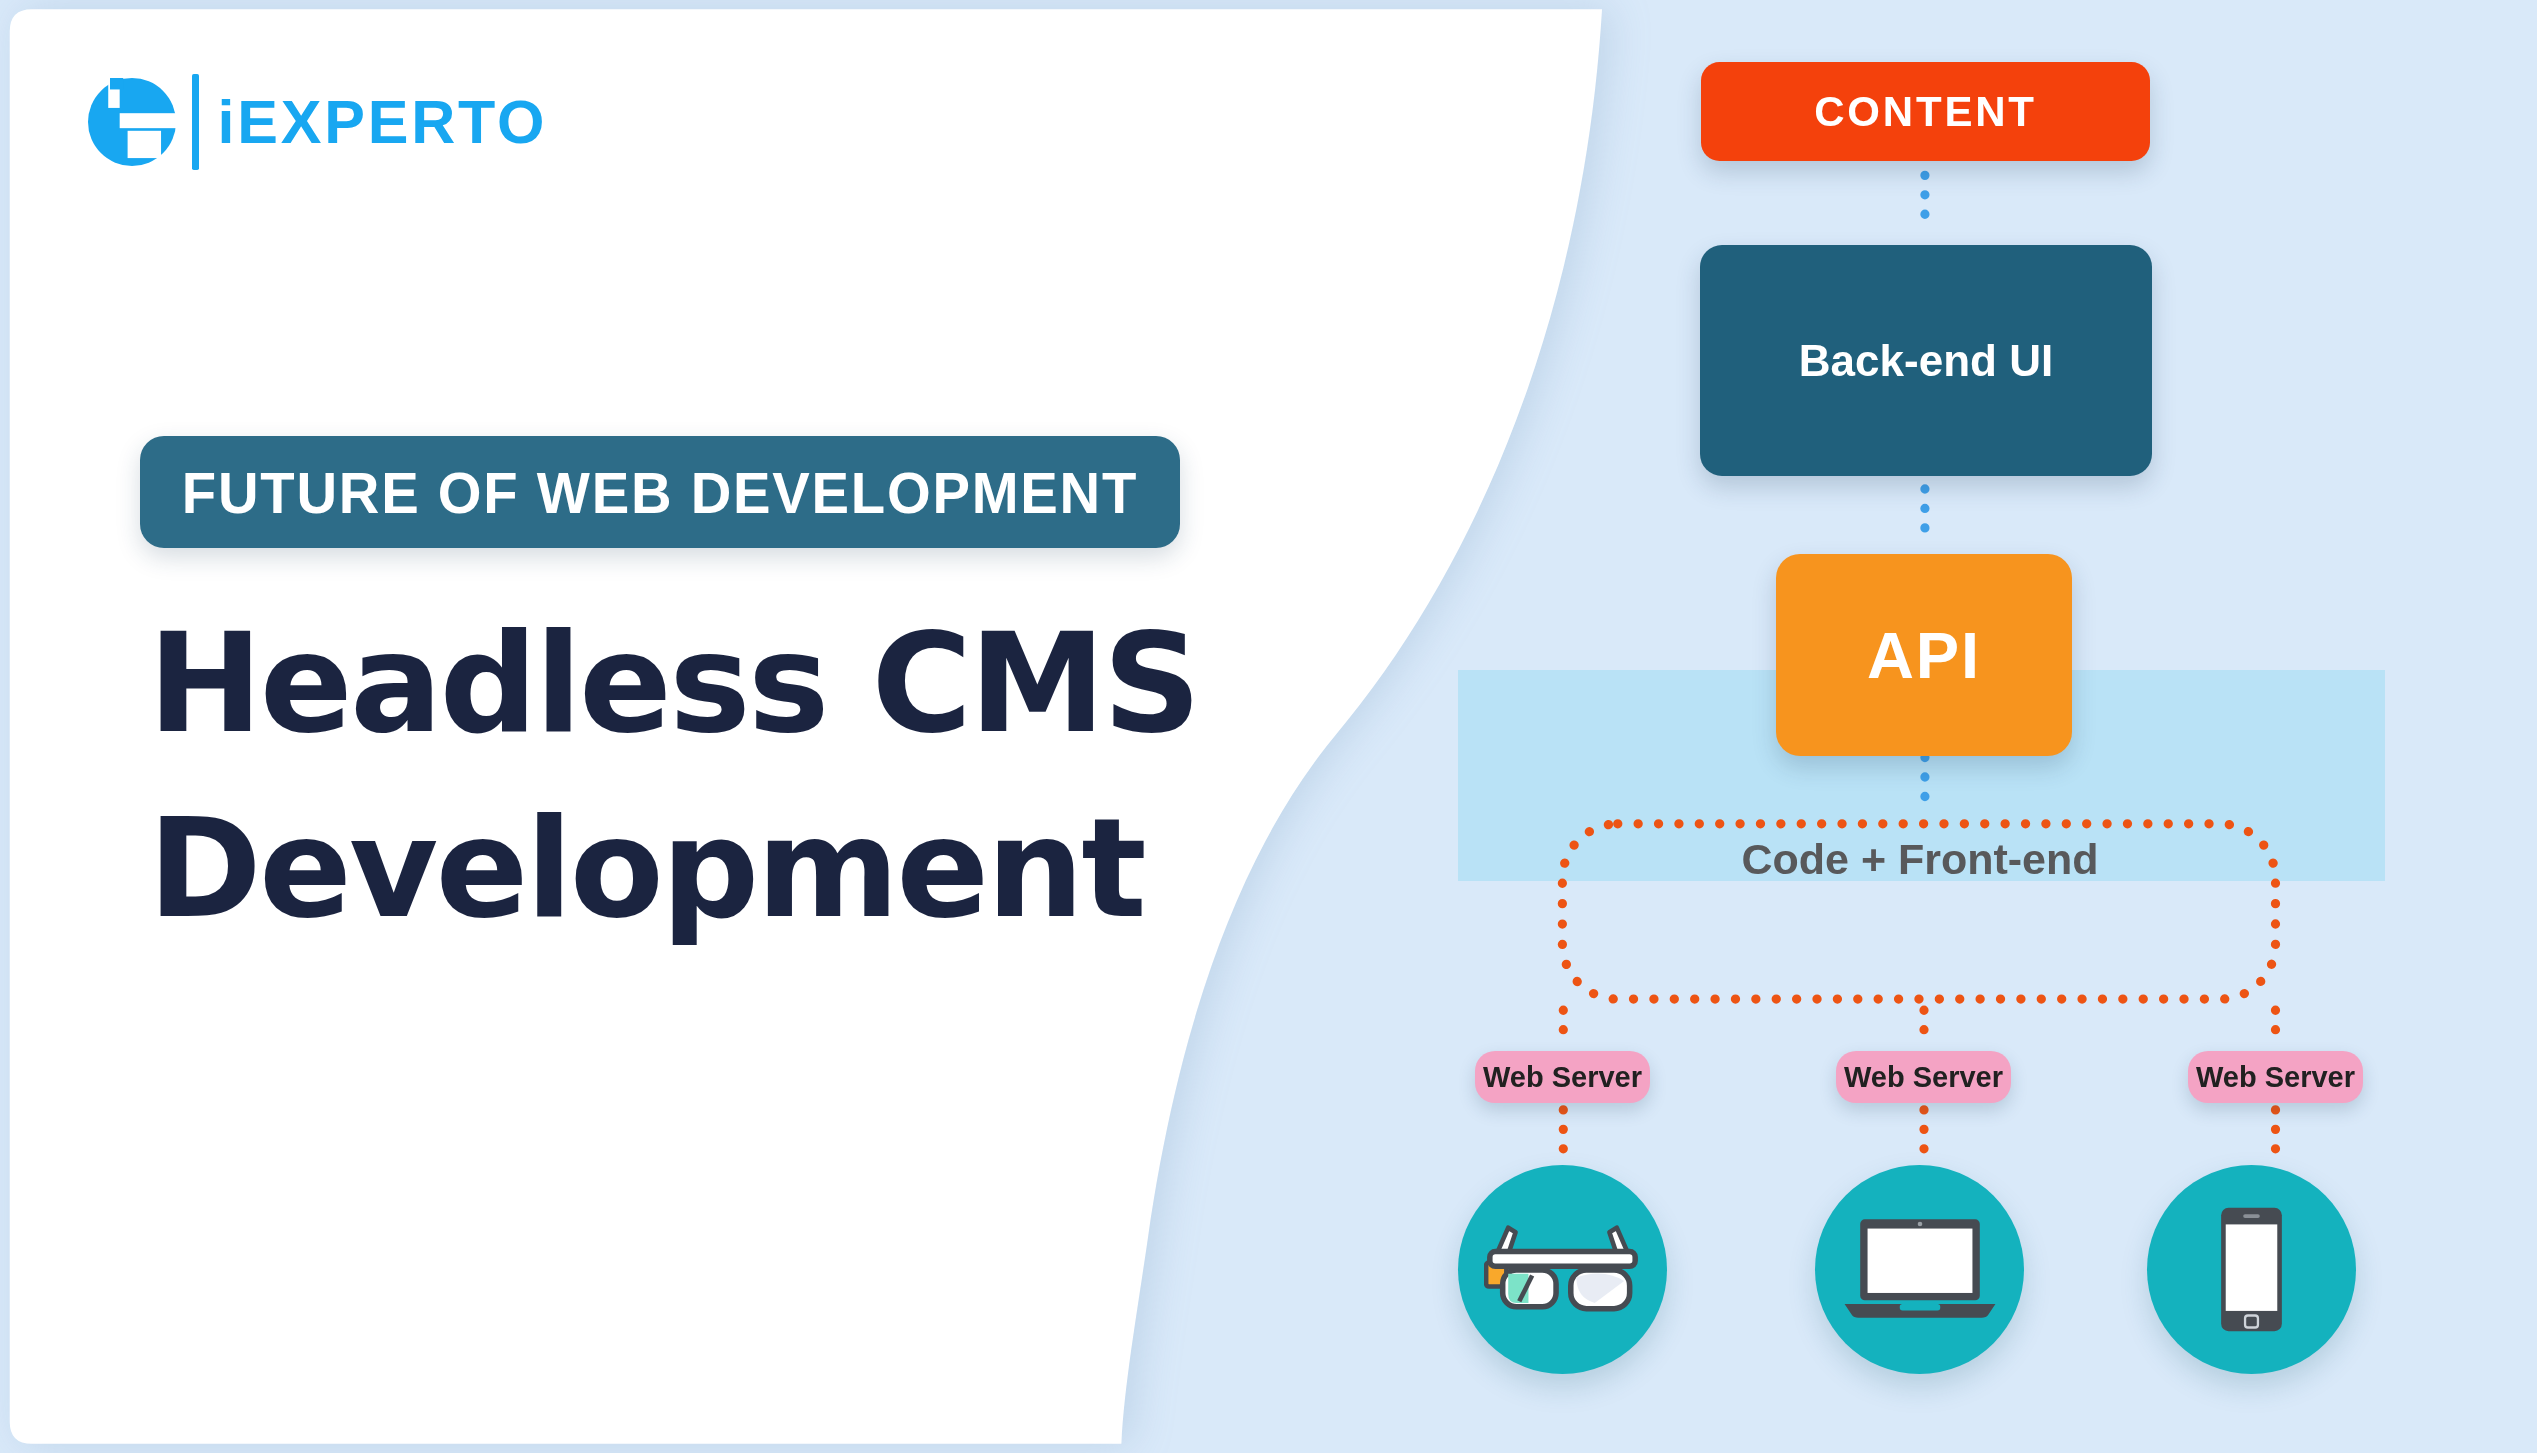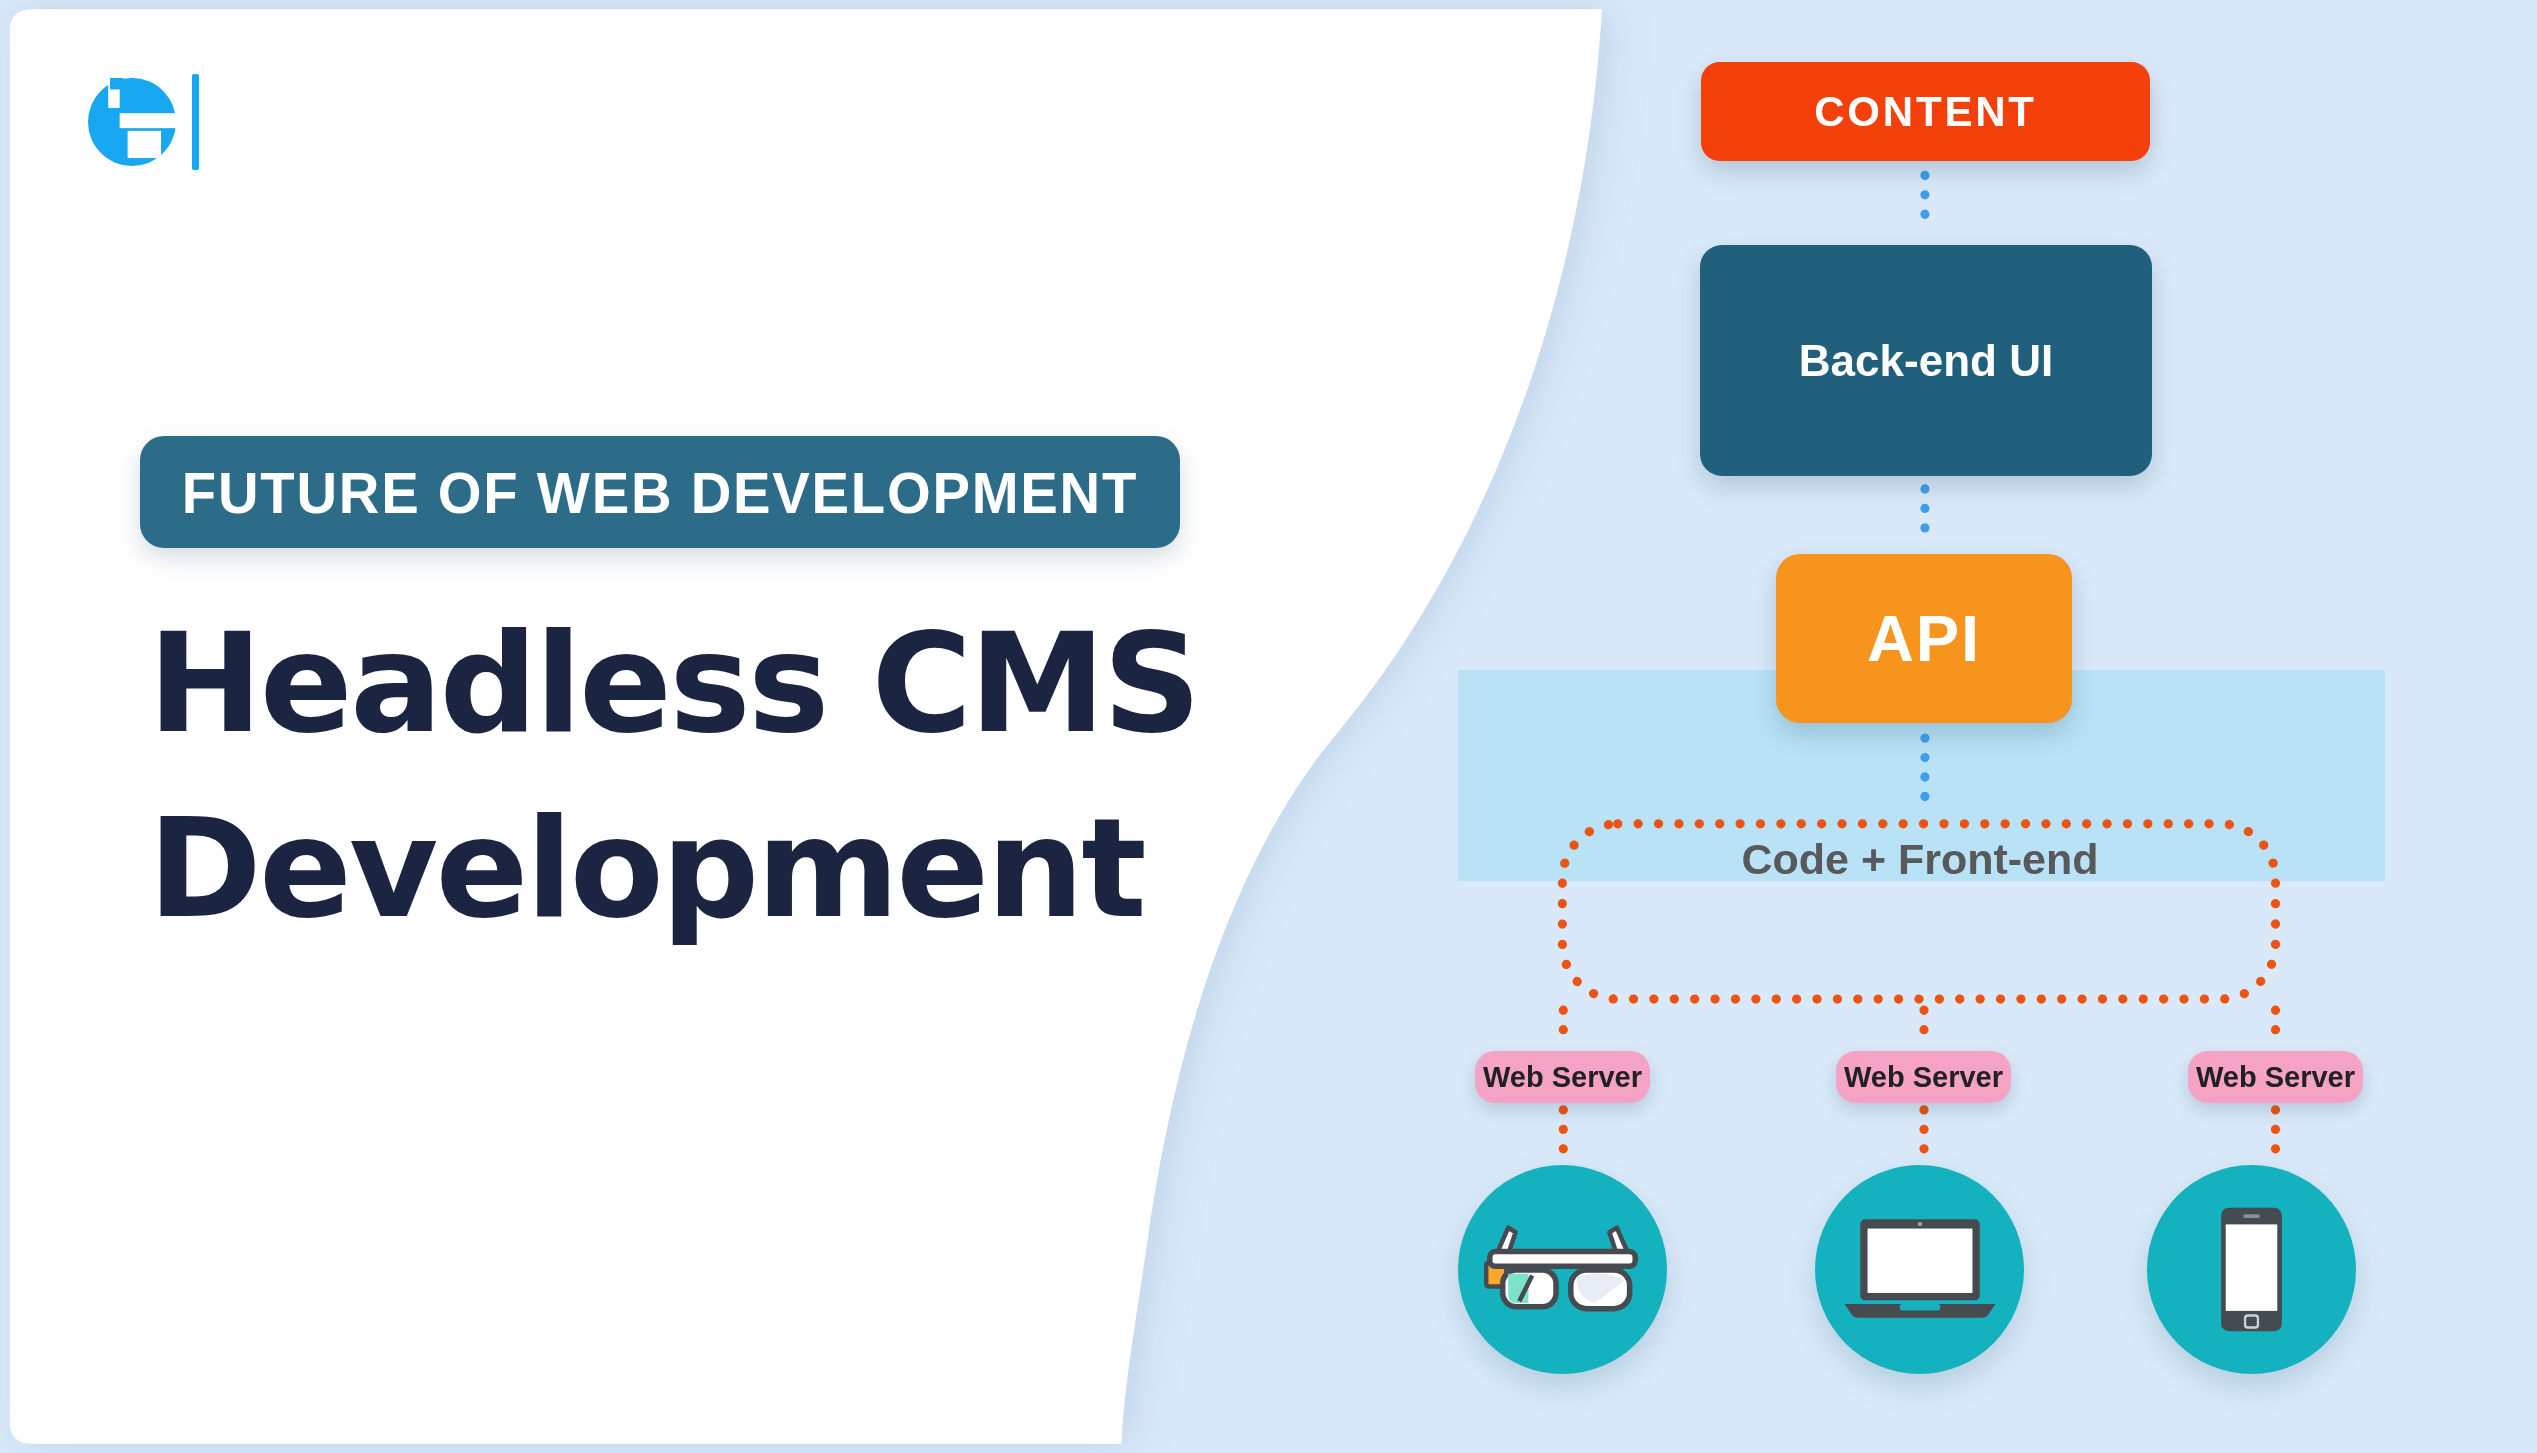--- a/index.html
+++ b/index.html
@@ -47,21 +47,21 @@
   }
   .node-content{
     left:1701px;top:62px;width:449px;height:99px;border-radius:18.5px;
     background:var(--c-content_red);font-size:42px;letter-spacing:2.8px;
   }
   .node-backend{
     left:1700px;top:245px;width:452px;height:231px;border-radius:22px;
     background:var(--c-backend_teal);font-size:44px;
   }
   .node-api{
-    left:1776px;top:554px;width:296px;height:169px;border-radius:24px;
+    left:1776px;top:554px;width:296px;height:202px;border-radius:24px;
     background:var(--c-api_orange);font-size:65px;letter-spacing:1.8px;
   }
   .templates-text{
     position:absolute;left:1567px;top:832px;width:706px;
     text-align:center;font-size:43px;line-height:54px;font-weight:700;
     color:var(--c-gray_text);
   }
   .ws{
     position:absolute;top:1051px;width:175px;height:52px;border-radius:20px;
     background:var(--c-pink);display:flex;align-items:center;justify-content:center;
@@ -95,20 +95,21 @@
 
   <div class="logo">
     <svg class="logo-mark" viewBox="0 0 100 100">
       <circle cx="50" cy="50" r="50" fill="var(--c-logo_blue)"></circle>
       <rect x="23" y="0" width="13" height="34" fill="#fff"></rect>
       <rect x="36" y="40" width="64" height="17" fill="#fff"></rect>
       <rect x="45" y="60" width="38" height="31" fill="#fff"></rect>
       <rect x="25" y="0" width="15" height="13" fill="var(--c-logo_blue)"></rect>
     </svg>
     <div class="logo-sep"></div>
+    <div class="logo-text">iEXPERTO</div>
   </div>
 
   <div class="badge">
     <span>FUTURE OF WEB DEVELOPMENT</span>
   </div>
 
   <div class="title">
     <div>Headless CMS</div>
     <div>Development</div>
   </div>

